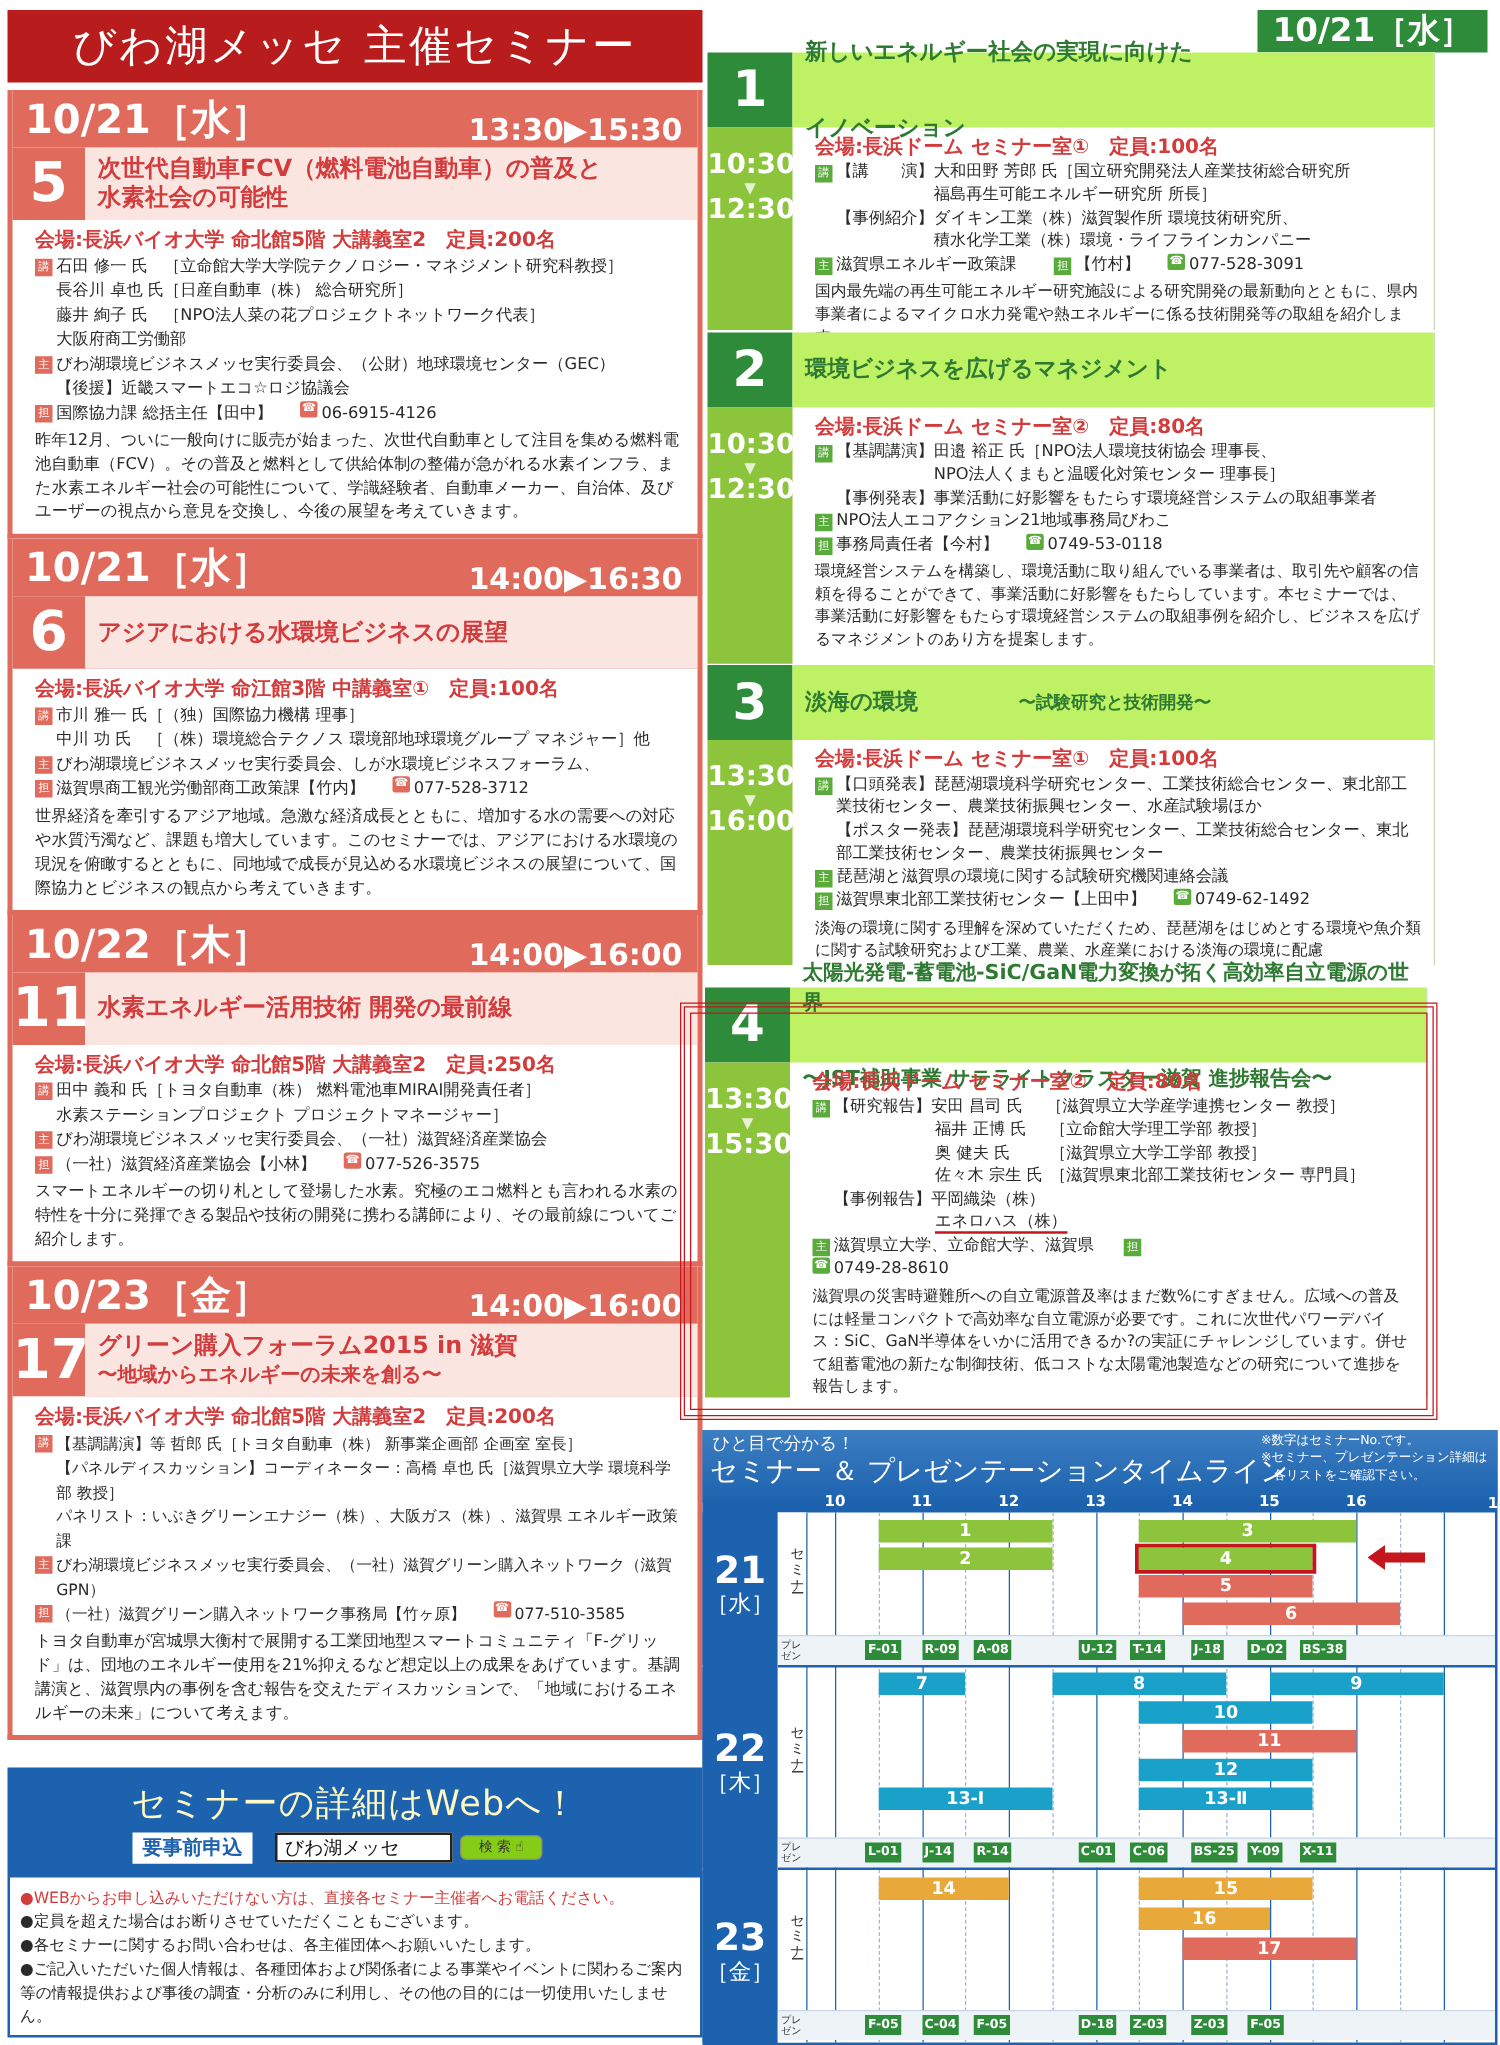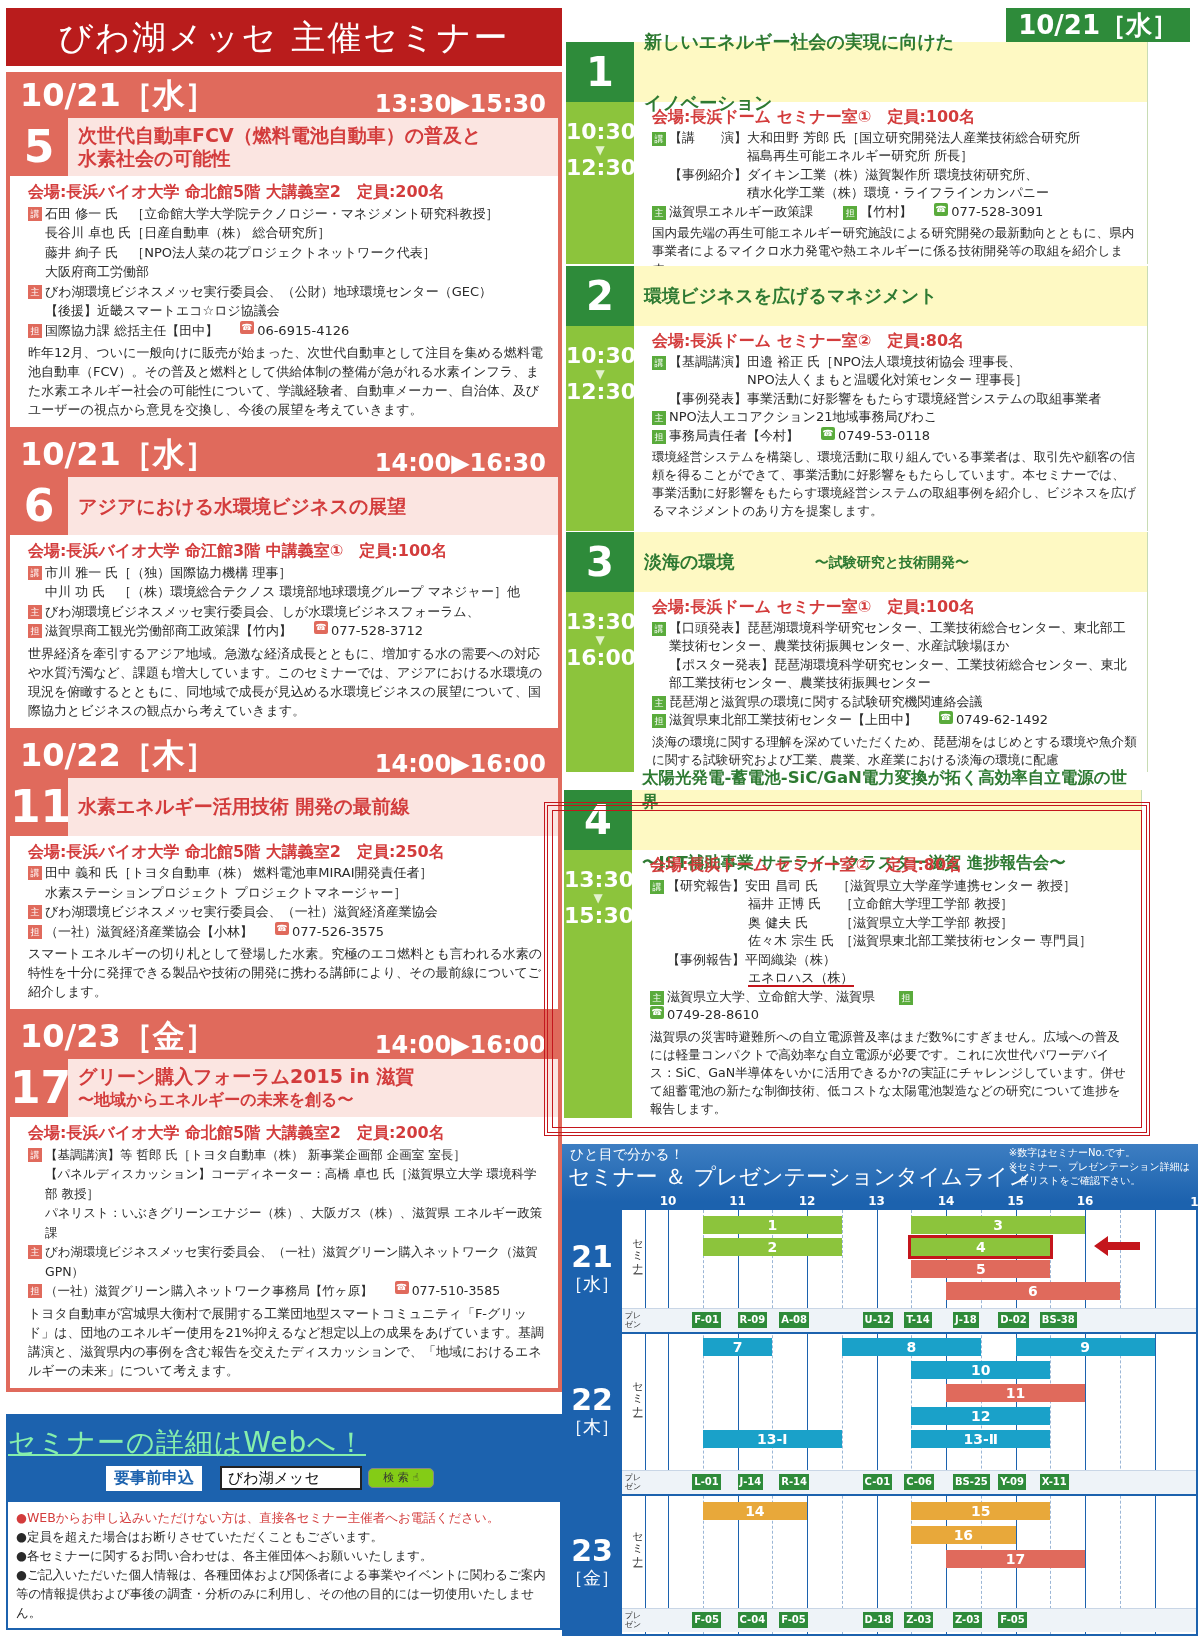--- a/index.html
+++ b/index.html
@@ -22,34 +22,34 @@
   .row { display: flex; }
   .tag { display: inline-block; width: 14px; height: 14px; font-size: 9px; line-height: 14px; text-align: center; color: #fff; margin-right: 3px; margin-top: 3px; flex-shrink: 0; }
   .tag-red { background: #e06a5c; }
   .tag-green { background: #5aab3c; }
   .tel { display: inline-block; width: 14px; height: 13px; font-size: 9px; line-height: 13px; text-align: center; color: #fff; margin: 0 3px 0 22px; border-radius: 2px; }
   .indent { padding-left: 17px; }
   .desc { margin-top: 3px; font-size: 13px; line-height: 19px; }
 
   .web-box { position: absolute; left: 6px; top: 1414px; width: 556px; height: 216px; border: 2px solid #1c62ae; background: #fff; }
   .web-head { background: #1c62ae; height: 86px; position: relative; }
-  .web-title { color: #86efac; font-size: 28px; text-align: left; padding-top: 8px; letter-spacing: 1px; text-decoration: underline; }
+  .web-title { color: #fef9c3; font-size: 28px; text-align: center; padding-top: 8px; letter-spacing: 1px; }
   .web-req { position: absolute; left: 98px; top: 50px; background: #fff; color: #1c62ae; font-weight: bold; font-size: 16px; padding: 2px 8px; }
   .web-search { position: absolute; left: 212px; top: 50px; width: 142px; height: 24px; background: #fff; border: 2px solid #222; font-size: 15px; padding: 1px 6px; color: #111; }
   .web-btn { position: absolute; left: 360px; top: 52px; width: 66px; height: 20px; background: #84cc16; border: 1px solid #888; border-radius: 5px; font-size: 11px; text-align: center; line-height: 18px; color: #333; }
   .web-notes { padding: 6px 8px; font-size: 12.5px; line-height: 19px; }
   .web-notes .red { color: #d33c3c; }
 
   
   .right { position: absolute; left: 566px; top: 8px; width: 630px; }
   .green-date { position: absolute; right: 6px; top: 0; background: #2e8b3a; color: #fff; font-size: 26px; font-weight: bold; padding: 0 12px; height: 34px; line-height: 34px; }
   .g-sem { position: absolute; left: 0; width: 582px; background: #fff; border-right: 1px solid #c8dcb4; }
   .g-title { display: flex; height: 60px; }
   .g-title .num { width: 68px; background: #2e8b3a; color: #fff; font-size: 40px; font-weight: bold; text-align: center; line-height: 60px; flex-shrink: 0; }
-  .g-title .txt { flex: 1; background: #fef9c3; color: #2e7a32; font-size: 18px; font-weight: bold; padding: 8px 10px; line-height: 24px; display: flex; flex-direction: column; justify-content: center; gap: 37px; }
+  .g-title .txt { flex: 1; background: #bef264; color: #2e7a32; font-size: 18px; font-weight: bold; padding: 8px 10px; line-height: 24px; display: flex; flex-direction: column; justify-content: center; gap: 37px; }
   .g-title .txt .small { font-size: 14px; }
   .g-body { display: flex; }
   .g-time { width: 68px; background: #8cc43c; color: #fff; text-align: center; font-size: 22px; font-weight: bold; padding-top: 18px; flex-shrink: 0; line-height: 24px; }
   .g-time .arrow { font-size: 12px; line-height: 12px; color: #e4f2cf; }
   .g-content { flex: 1; padding: 6px 10px 6px 18px; font-size: 13px; line-height: 18.5px; }
   .g-content .desc { font-size: 12.6px; line-height: 18px; }
   .pad-l { padding-left: 95px; }
 
   .highlight-box { position: absolute; left: 544px; top: 802px; width: 606px; height: 334px; border: 4px double #c4161c; outline: 1px solid #c4161c; outline-offset: -9px; pointer-events: none; }
   .underline-red { border-bottom: 2px solid #c4161c; }

